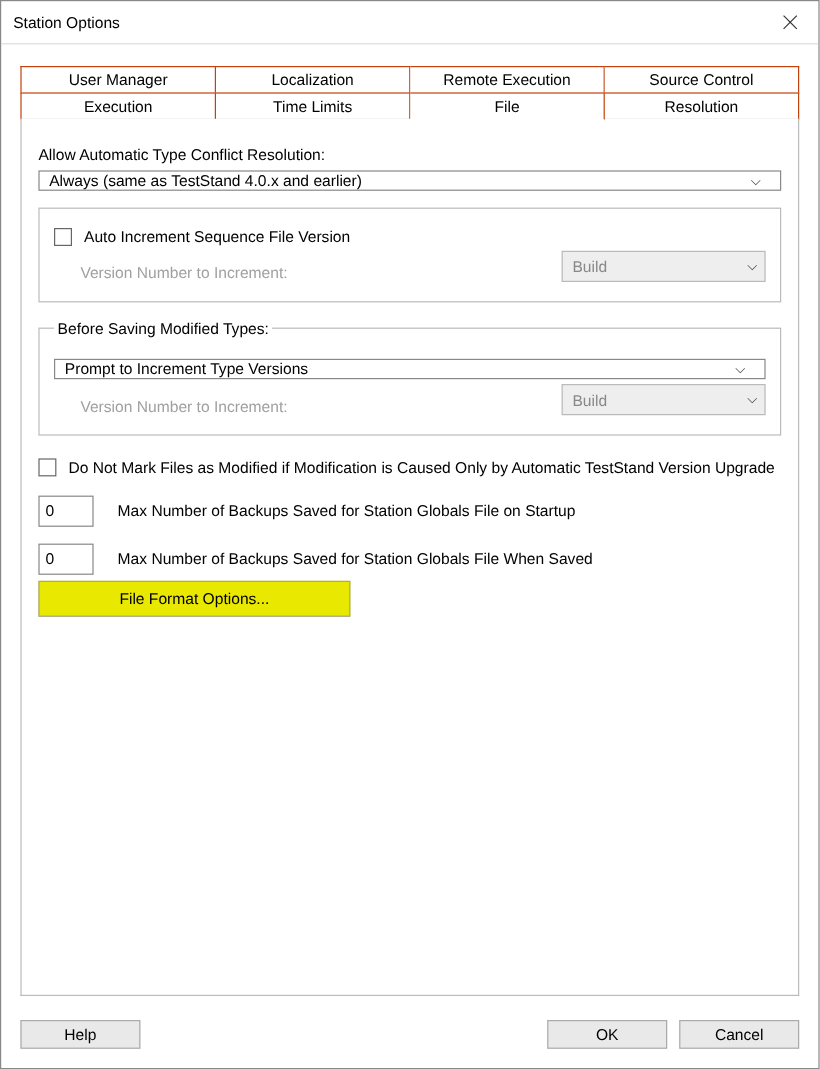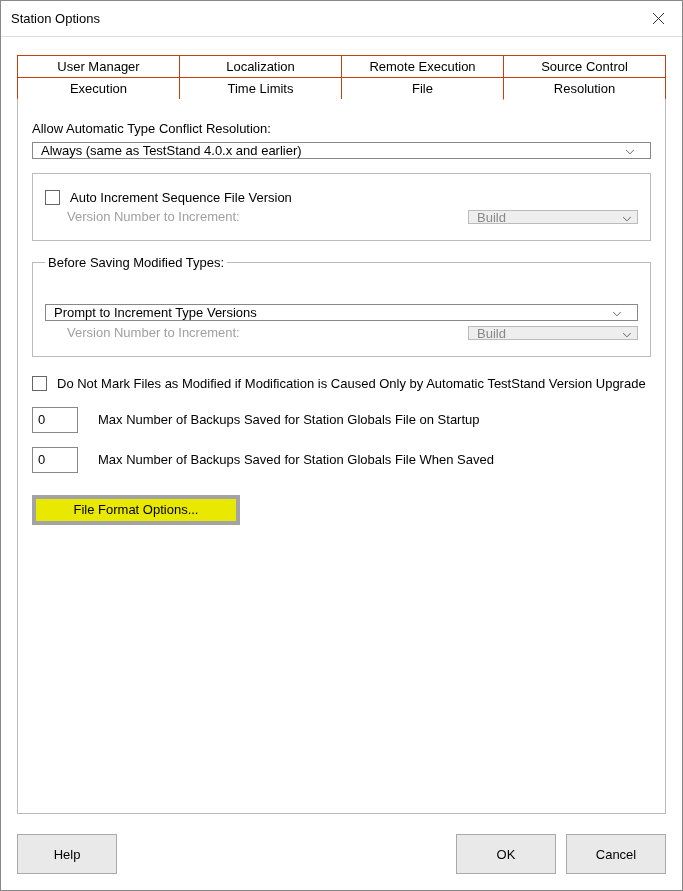--- a/index.html
+++ b/index.html
@@ -85,21 +85,21 @@
     margin: 14px 0 0 0;
     padding: 14px 12px 16px 12px;
   }
   legend { font-size:13px; padding: 0 3px; }
   .row { display:flex; gap:10px; }
   .checkbox {
     width:15px; height:15px; border:1px solid #666; background:#fff; flex-shrink:0;
   }
   .muted { color:#a0a0a0; }
   .combo-small {
-    width: 170px; height:14px;
+    width: 170px; height:26px;
     border:1px solid #bbb;
     background:#eee;
     color:#888;
     display:flex; align-items:center; justify-content:space-between;
     padding:0 6px 0 8px;
   }
   .sub-row {
     display:flex; align-items:flex-end; justify-content:space-between;
     margin-top:4px; padding-left:22px;
   }
@@ -107,34 +107,34 @@
   .plain-check-row {
     display:flex; align-items:center; gap:10px; margin-top:18px;
   }
   .multi-line { line-height:1.35; }
   .num-row { display:flex; align-items:center; gap:20px; margin-top:14px; }
   .num-input {
     width:46px; height:26px; border:1px solid #888; padding:3px 5px;
     font-family:inherit; font-size:13px;
   }
   .hl-button {
-    margin-top:22px;
-    width: 208px; height:30px;
+    margin-top:5px;
+    width: 260px; height:30px;
     background: #e8e800;
-    border: 4px solid #a3a3a3;
+    border: 1px solid #a3a3a3;
     display:flex; align-items:center; justify-content:center;
     font-size:13px;
     cursor: default;
   }
   .footer {
     display:flex; justify-content:space-between; align-items:center;
     padding: 10px 16px 16px 16px;
   }
   .btn {
-    min-width: 100px; height:40px;
+    min-width: 100px; height:24px;
     border:1px solid #aaa;
     background:#e9e9e9;
     display:flex; align-items:center; justify-content:center;
     font-size:13px;
     cursor: default;
   }
   .footer-right { display:flex; gap:10px; }
 </style>
 </head>
 <body>
@@ -184,21 +184,21 @@
           <span class="muted">Version Number to Increment:</span>
           <div class="combo-small">
             <span>Build</span>
             <span class="chev">⌵</span>
           </div>
         </div>
       </fieldset>
 
       <fieldset>
         <legend>Before Saving Modified Types:</legend>
-        <div class="combo" style="margin-top:20px;">
+        <div class="combo" style="margin-top:4px;">
           <span>Prompt to Increment Type Versions</span>
           <span class="chev">⌵</span>
         </div>
         <div class="sub-row">
           <span class="muted">Version Number to Increment:</span>
           <div class="combo-small">
             <span>Build</span>
             <span class="chev">⌵</span>
           </div>
         </div>

